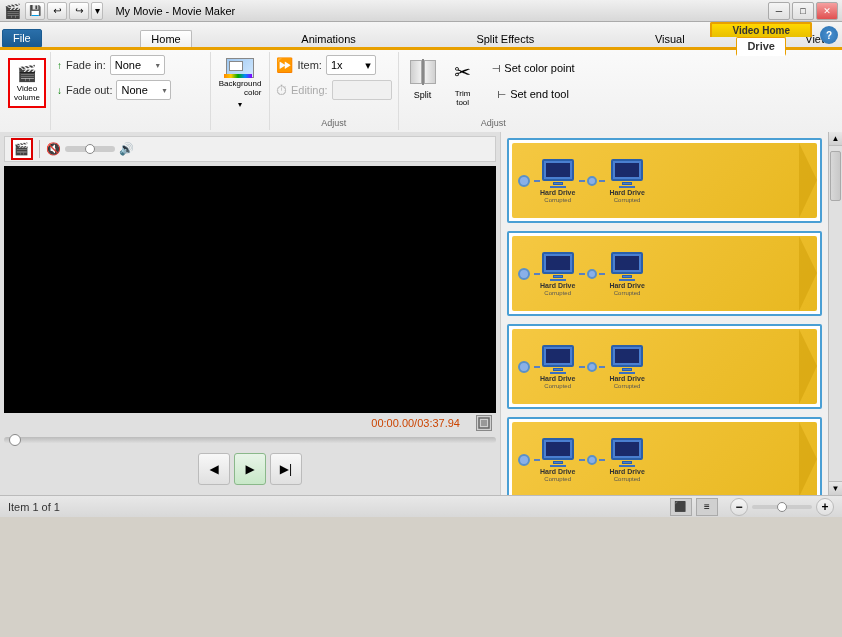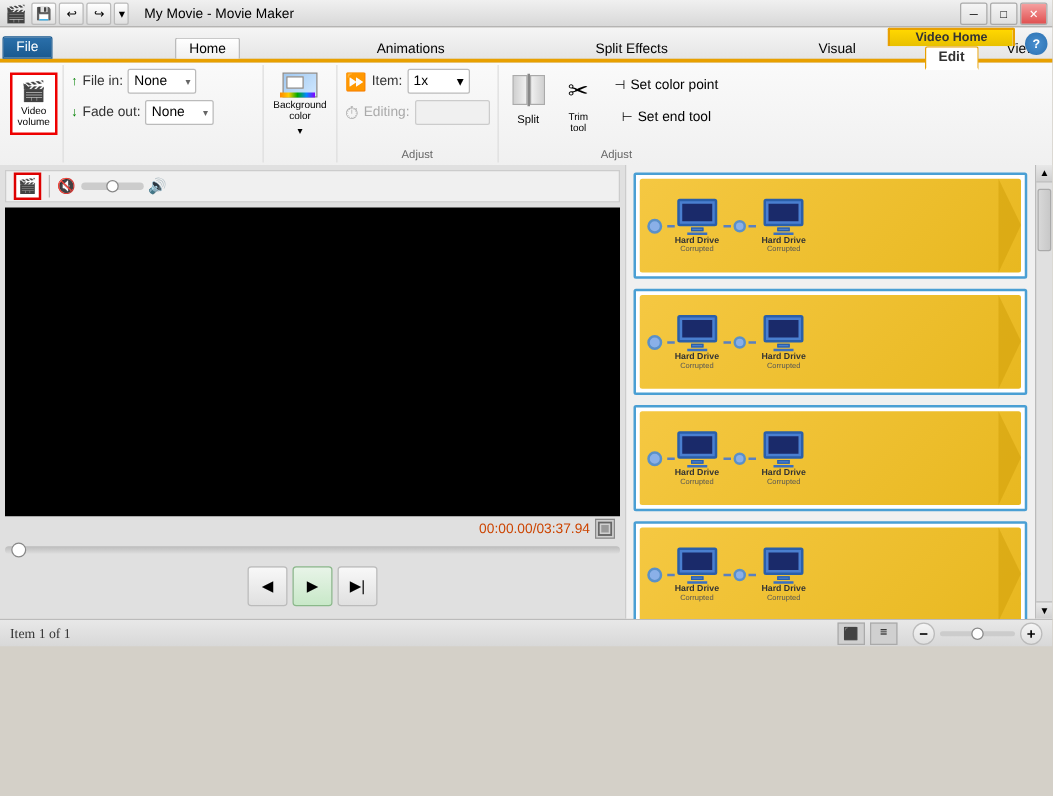--- a/index.html
+++ b/index.html
@@ -200,21 +200,21 @@
       align-items: center;
       justify-content: center;
     }
     .time-display {
       text-align: right;
       color: #cc4400;
       font-size: 11px;
       display: flex;
       align-items: center;
       justify-content: flex-end;
-      gap: 4px;
+      gap: 16px;
       padding: 2px 4px;
     }
     .fullscreen-btn {
       width: 16px;
       height: 16px;
       border: 1px solid #888;
       background: #d0d0d0;
       display: flex;
       align-items: center;
       justify-content: center;
@@ -257,21 +257,21 @@
     
     .status-bar {
       height: 22px;
       background: linear-gradient(to bottom, #e8e8e8, #d8d8d8);
       border-top: 1px solid #bbb;
       display: flex;
       align-items: center;
       justify-content: space-between;
       padding: 0 8px;
     }
-    .status-left { font-size: 11px; color: #333; font-family: Liberation Serif, serif; }
+    .status-left { font-size: 11px; color: #333; }
     .status-right {
       display: flex;
       align-items: center;
       gap: 4px;
     }
     .zoom-controls {
       display: flex;
       align-items: center;
       gap: 4px;
     }
@@ -366,21 +366,21 @@
   <div class="ribbon-tab" style="background:linear-gradient(to bottom,#2a6faa,#1a5a90);color:white;border-radius:2px 2px 0 0;padding:2px 10px;border:1px solid #1a5a90;">File</div>
   <div class="ribbon-tab active">Home</div>
   <div class="ribbon-tab">Animations</div>
   <div class="ribbon-tab">Split Effects</div>
   <div class="ribbon-tab">Visual</div>
   <div class="ribbon-tab">View</div>
 
   <div style="position:absolute;right:30px;top:0;display:flex;flex-direction:column;align-items:center;">
     <div style="background:linear-gradient(to bottom,#ffd700,#e8c000);border:2px solid #e8a000;border-bottom:none;padding:1px 20px;font-size:10px;font-weight:bold;color:#333;border-radius:2px 2px 0 0;">Video Home</div>
     <div style="display:flex;">
-      <div class="ribbon-tab" style="background:white;border:1px solid #e8a000;border-bottom:2px solid white;font-weight:bold;color:#333;position:relative;z-index:2;">Edit</div>
+      <div class="ribbon-tab" style="background:white;border:1px solid #e8a000;border-bottom:2px solid white;font-weight:bold;color:#333;position:relative;z-index:2;">Drive</div>
     </div>
   </div>
 
   <div style="position:absolute;right:4px;top:4px;">
     <div class="help-btn">?</div>
   </div>
 </div>
 
 <div class="ribbon-content" style="border-top:2px solid #e8a000;height:84px;">
 
@@ -393,21 +393,21 @@
     </div>
     <div class="ribbon-group-label"></div>
   </div>
 
   <div class="ribbon-group" style="padding:2px 6px;min-width:160px;">
     <div class="ribbon-group-content" style="flex-direction:column;align-items:flex-start;padding-bottom:16px;gap:3px;">
       <div class="ribbon-row">
         <span style="font-size:10px;display:flex;align-items:center;gap:2px;">
             <span style="color:green;font-size:10px;">↑</span>
           </span>
-        <span class="ribbon-label">File in:</span>
+        <span class="ribbon-label">Fade in:</span>
         <div class="ribbon-dropdown" style="min-width:55px;">
           <span>None</span>
           <span class="ribbon-dropdown-arrow">▾</span>
         </div>
       </div>
       <div class="ribbon-row">
         <span style="font-size:10px;display:flex;align-items:center;gap:2px;">
             <span style="color:green;font-size:10px;">↓</span>
           </span>
         <span class="ribbon-label">Fade out:</span>
@@ -422,21 +422,21 @@
 
   <div class="ribbon-group" style="min-width:55px;padding:2px 4px;">
     <div class="ribbon-group-content" style="flex-direction:column;align-items:center;justify-content:center;padding-bottom:16px;gap:2px;">
       <div class="ribbon-large-btn" style="width:50px;height:58px;">
         <div class="ribbon-icon-large" style="position:relative;width:32px;height:28px;">
           <div style="width:28px;height:20px;background:linear-gradient(135deg,#a0c8f0,#d0e8ff);border:1px solid #888;position:relative;">
             <div style="width:14px;height:10px;background:#fff;border:1px solid #888;position:absolute;top:2px;left:2px;"></div>
           </div>
           <div style="width:28px;height:4px;background:linear-gradient(to right,#ff8800,#ffcc00,#00aa00,#0088ff,#8800ff);position:absolute;bottom:0;left:0;"></div>
         </div>
-        <span style="font-size:8px;text-align:center;line-height:1.1;">Background<br>color</span>
+        <span style="font-size:8px;text-align:right;line-height:1.1;">Background<br>color</span>
         <span style="font-size:8px;">▾</span>
       </div>
     </div>
     <div class="ribbon-group-label"></div>
   </div>
 
   <div class="ribbon-group" style="min-width:120px;padding:2px 6px;">
     <div class="ribbon-group-content" style="flex-direction:column;align-items:flex-start;padding-bottom:16px;gap:3px;">
       <div class="ribbon-row">
         <span style="font-size:14px;">⏩</span>

